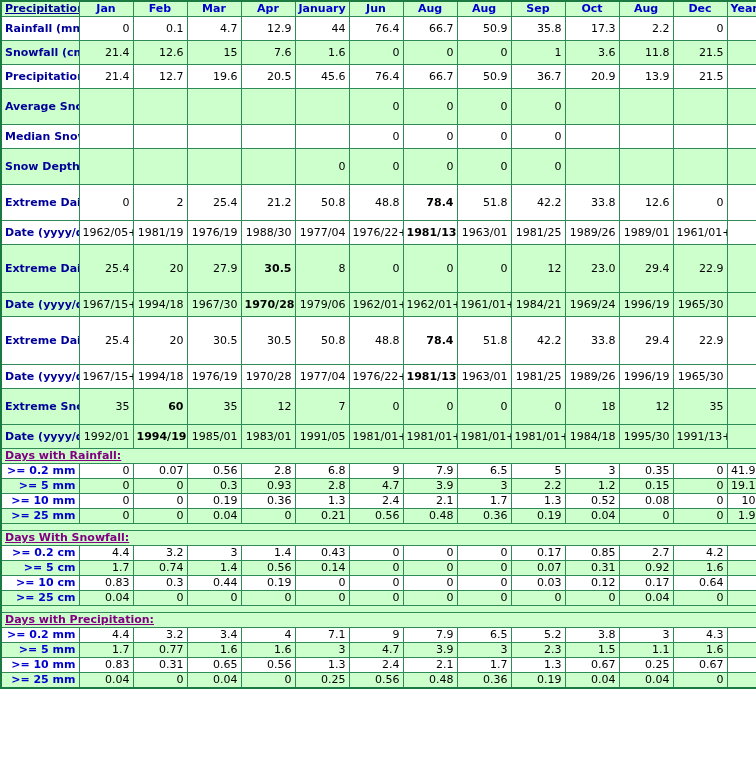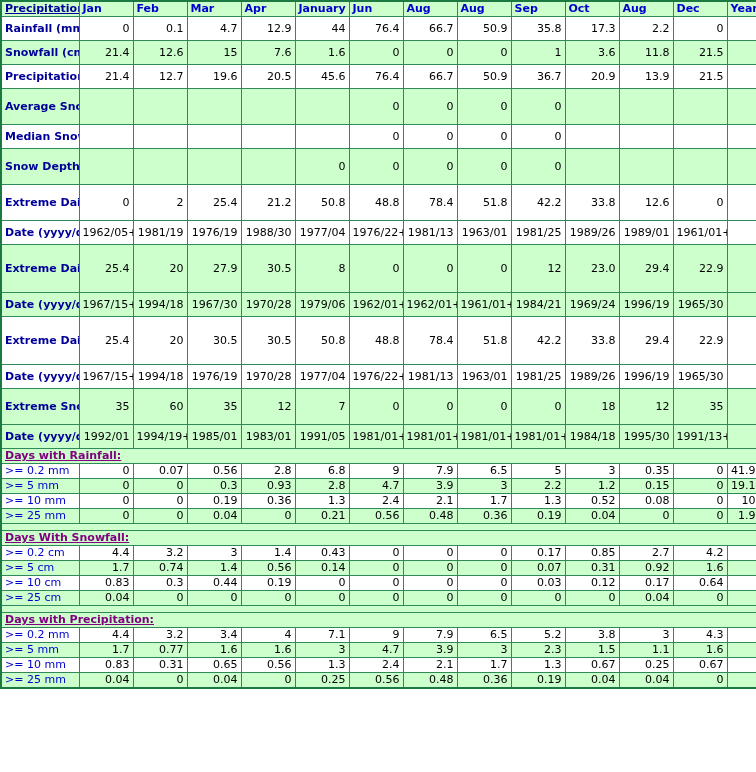--- a/index.html
+++ b/index.html
@@ -30,20 +30,21 @@
   
   col.c-label  { width: 78px; }
   col.c-month  { width: 54px; }
   col.c-year   { width: 32px; }
 
   
   tr.header-row td {
     background: #ccffcc;
     color: #0000cc;
     font-weight: bold;
+    text-align: center;
     font-size: 11px;
     padding-top: 2px;
     padding-bottom: 2px;
   }
   tr.header-row td.head-title {
     text-align: left;
     color: #000099;
     text-decoration: underline;
   }
   
@@ -54,21 +55,21 @@
     white-space: normal;
     line-height: 12px;
     padding: 1px 2px 1px 3px;
   }
   td.val {
     text-align: right;
     color: #000000;
     padding-right: 4px;
     font-weight: normal;
   }
-  td.val.bold { font-weight: normal; }
+  td.val.bold { font-weight: bold; }
   
   tr.shade td { background: #ccffcc; }
   tr.plain td { background: #ffffff; }
 
   
   tr.section td {
     background: #ccffcc;
     color: #800080;
     font-weight: bold;
     text-align: left;
@@ -77,22 +78,22 @@
   }
   tr.spacer td {
     background: #ccffcc;
     height: 4px;
     padding: 0;
     border-left: none;
     border-right: none;
   }
   .days-label {
     color: #0000cc;
-    font-weight: normal;
-    text-align: left;
+    font-weight: bold;
+    text-align: right;
     padding-left: 3px;
   }
 </style>
 </head>
 <body>
 
 <table id="climate-table">
   <colgroup>
     <col class="c-label">
     <col class="c-month">

